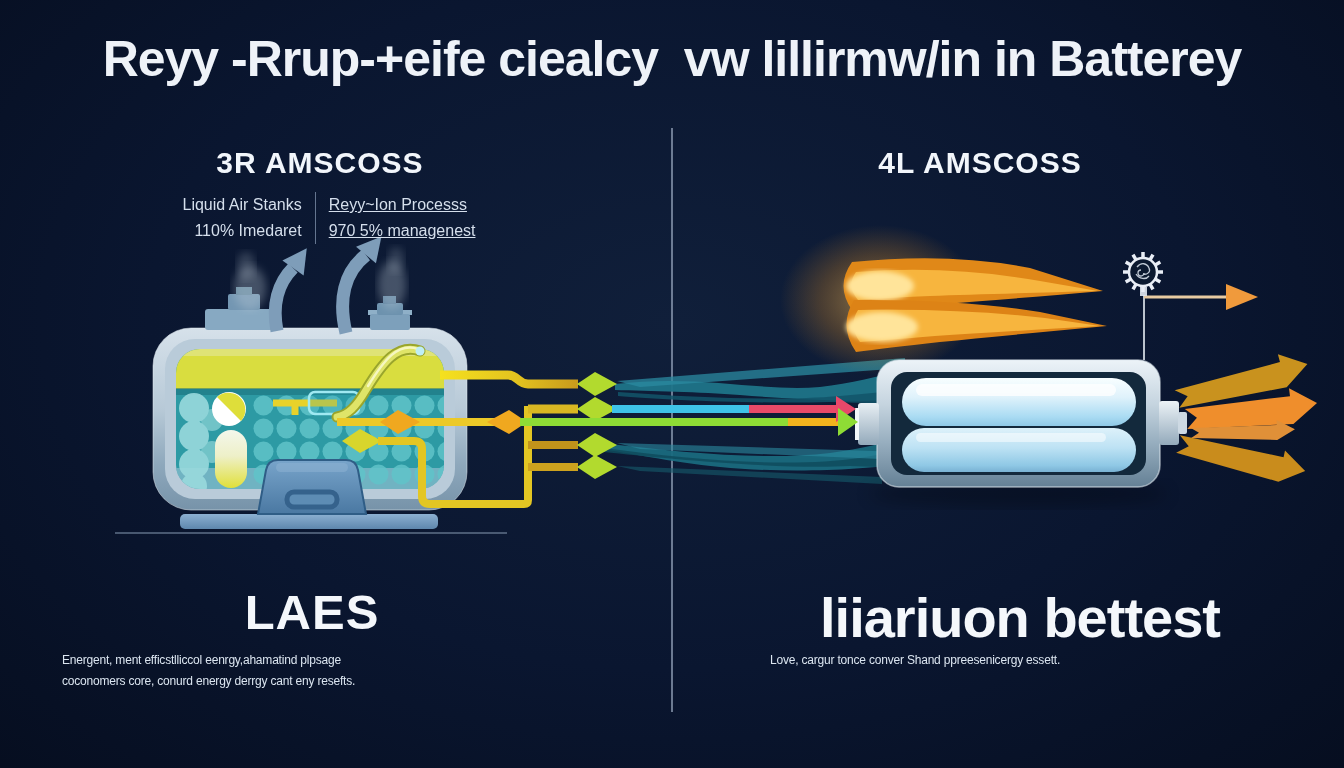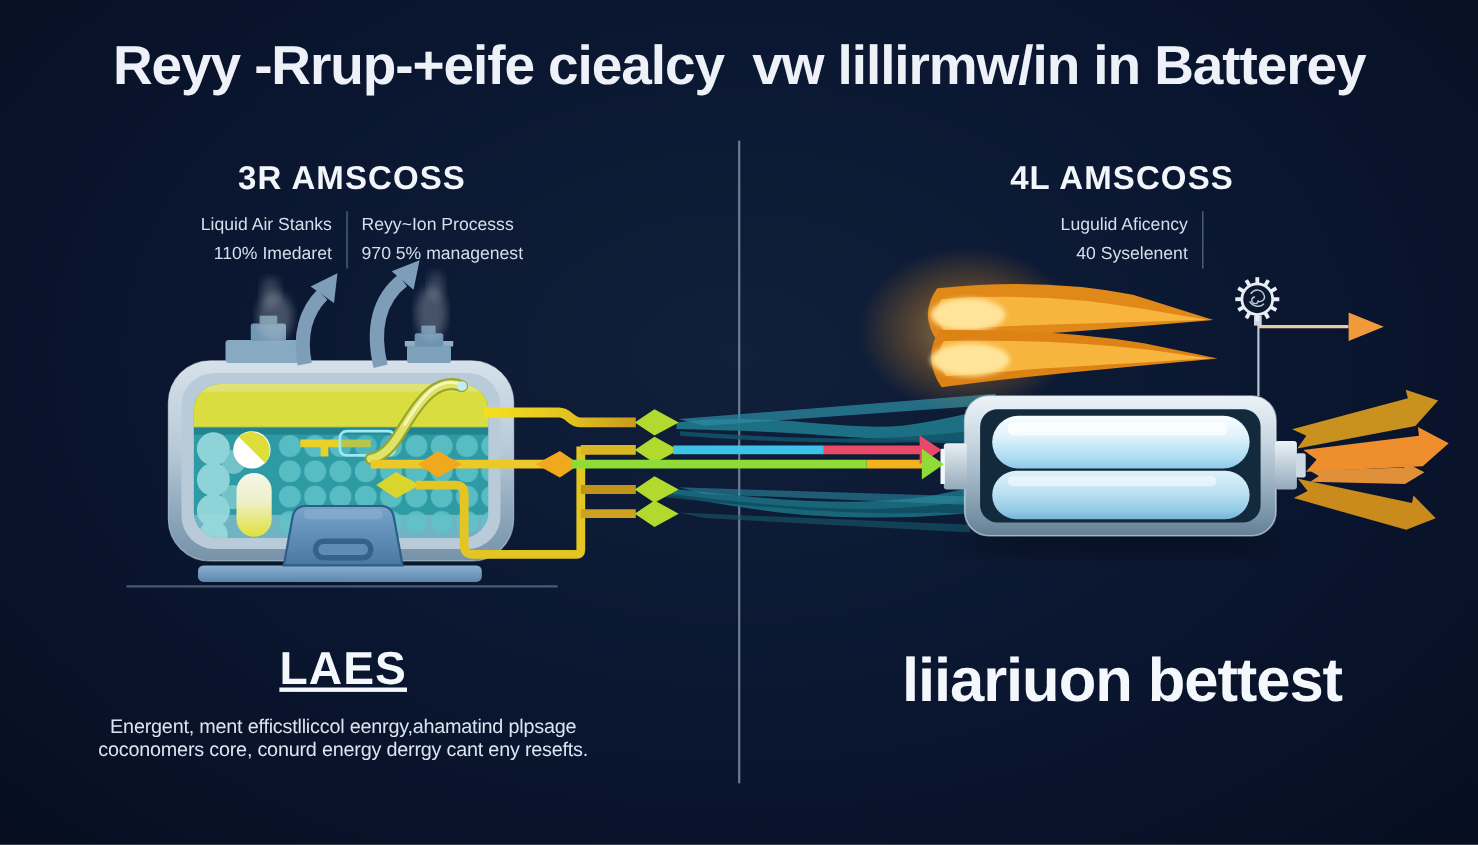--- a/index.html
+++ b/index.html
@@ -10,31 +10,31 @@
     color:#edf2f9;
   }
   .abs{position:absolute;}
   .title{
     left:0;right:0;top:30px;text-align:center;white-space:pre;
     font-size:50px;font-weight:bold;letter-spacing:-1px;color:#eef2f8;
   }
   .col-header{width:400px;text-align:center;font-size:30px;font-weight:bold;
     letter-spacing:1px;color:#f2f6fb;}
   .hdr-left{left:120px;top:146px;}
-  .hdr-right{left:820px;top:146px;}
+  .hdr-right{left:780px;top:146px;}
   .stats{width:400px;display:flex;justify-content:center;font-size:16px;
     line-height:26px;color:#d5dfec;}
   .stats-left{left:120px;top:192px;}
   .stats-right{left:820px;top:192px;}
   .stat-col1{text-align:right;padding-right:13px;border-right:1px solid rgba(175,195,220,.55);margin-left:18px;}
-  .stat-col2{text-align:left;padding-left:13px;}
+  .stat-col2{text-align:left;padding-left:13px;text-decoration:underline;}
   .footer-heading{width:500px;text-align:center;font-weight:bold;color:#f4f7fb;}
-  .fh-left{left:62px;top:584px;font-size:42px;letter-spacing:1px;text-decoration:underline;}
+  .fh-left{left:62px;top:584px;font-size:49px;letter-spacing:1px;}
   .fh-right{left:770px;top:585px;font-size:56px;letter-spacing:-1px;}
-  .footer-desc{width:500px;text-align:center;font-size:18px;line-height:20.5px;
+  .footer-desc{width:500px;text-align:left;font-size:12px;line-height:20.5px;
     letter-spacing:-0.2px;color:#dbe5f0;}
   .fd-left{left:62px;top:650px;}
   .fd-right{left:770px;top:650px;}
   svg.scene{left:0;top:0;}
 </style>
 </head>
 <body>
 
 <svg class="scene abs" width="1344" height="768" viewBox="0 0 1344 768">
   <defs>
@@ -286,27 +286,24 @@
     <div>110% Imedaret</div>
   </div>
   <div class="stat-col2">
     <div>Reyy~Ion Processs</div>
     <div>970 5% managenest</div>
   </div>
 </div>
 
 <div class="abs col-header hdr-right">4L AMSCOSS</div>
 <div class="abs stats stats-right">
-  <div class="stat-col1">
-    <div>Lugulid Aficency</div>
-    <div>40 Syselenent</div>
-  </div>
 </div>
 
 <div class="abs footer-heading fh-left">LAES</div>
 <div class="abs footer-desc fd-left">
   <div>Energent, ment efficstlliccol eenrgy,ahamatind plpsage</div>
   <div>coconomers core, conurd energy derrgy cant eny resefts.</div>
 </div>
 
 <div class="abs footer-heading fh-right">liiariuon bettest</div>
 <div class="abs footer-desc fd-right">
+  <div>Love, cargur tonce conver Shand ppreesenicergy essett.</div>
 </div>
 
 </body></html>

